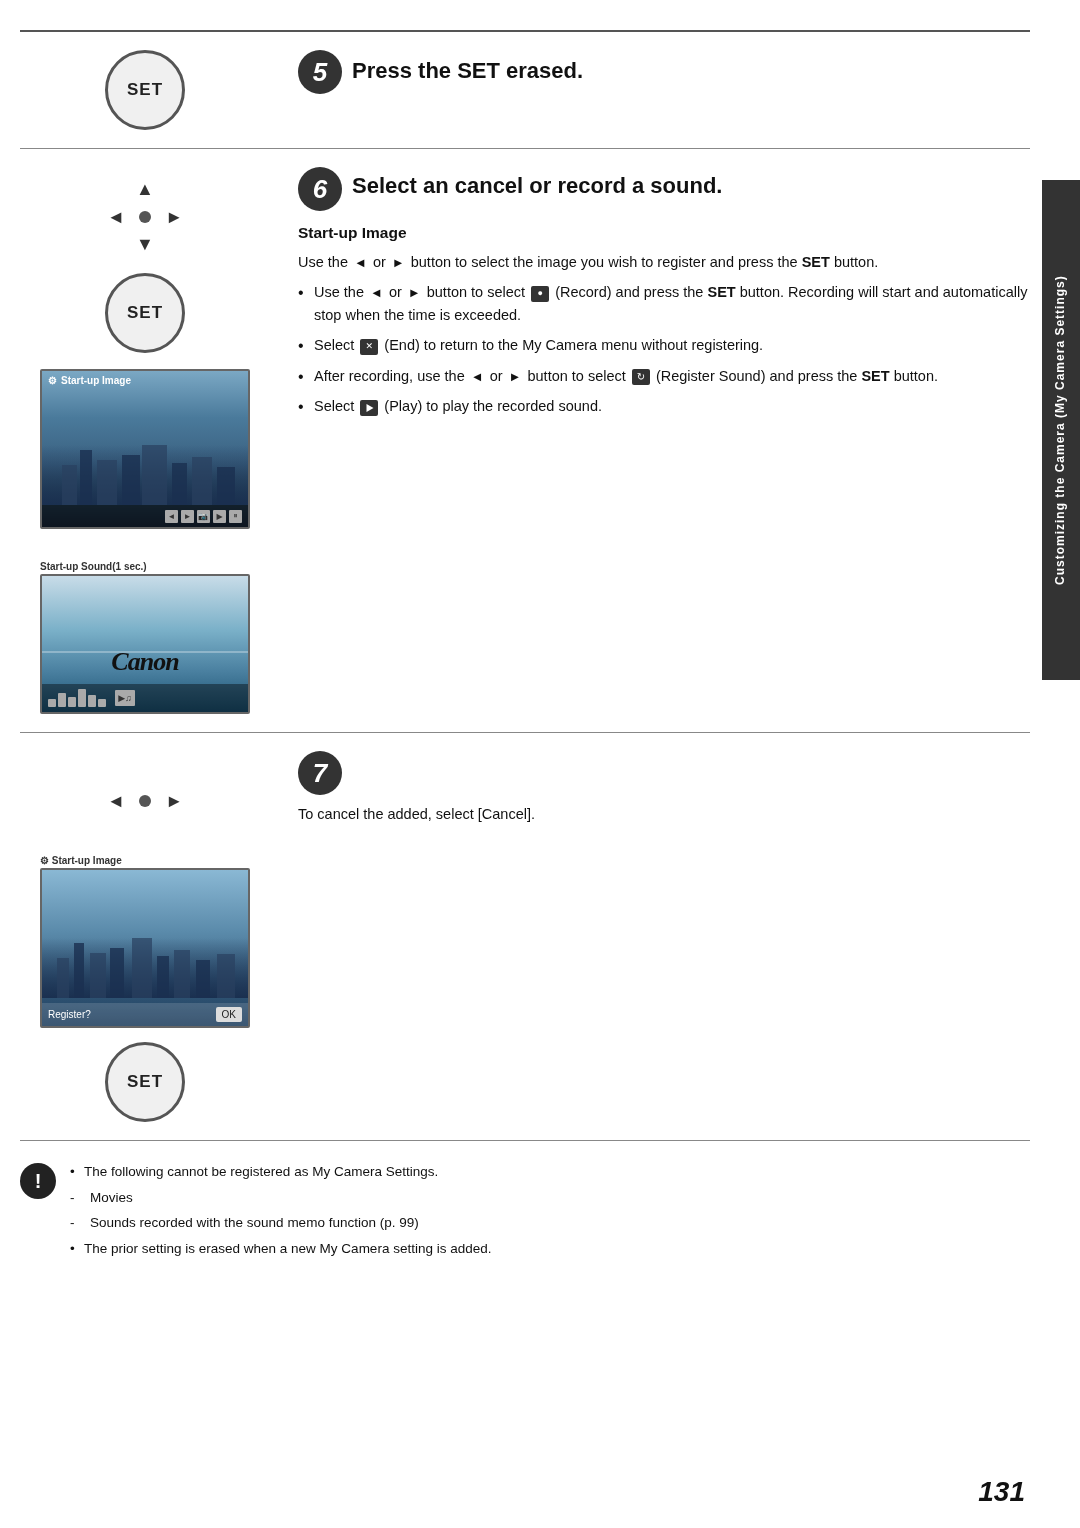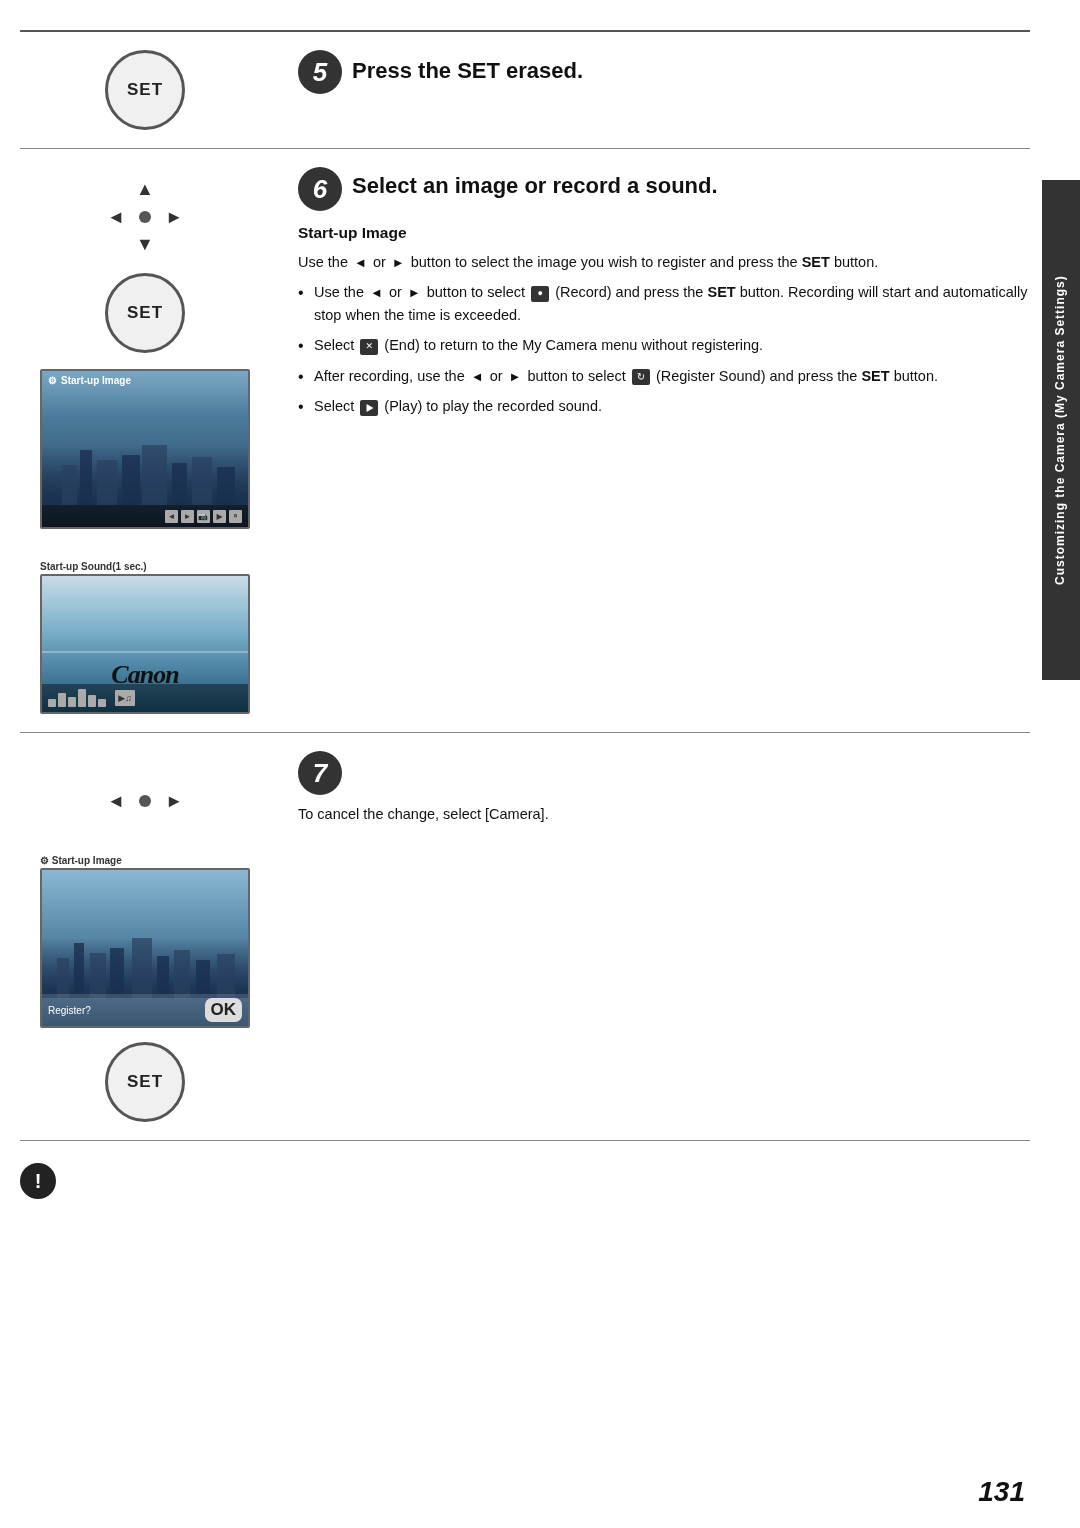--- a/index.html
+++ b/index.html
@@ -263,23 +263,23 @@
       align-items: center;
     }
     .register-screen .bottom-dialog span {
       color: #fff;
       font-size: 10px;
     }
     .register-screen .ok-box {
       background: #ddd;
       color: #222;
       padding: 2px 6px;
-      font-size: 17px;
-      font-weight: bold;
-      border-radius: 7px;
+      font-size: 10px;
+      font-weight: normal;
+      border-radius: 2px;
     }
 
     
     .body-text {
       font-size: 14.5px;
       line-height: 1.55;
       color: #111;
     }
     .body-text p {
       margin-bottom: 8px;
@@ -524,21 +524,21 @@
         </div>
       </div>
 
       <div style="width:210px; margin-top:6px;">
         <div style="font-size:10px; color:#333; margin-bottom:2px; font-weight:bold;margin-top:10px;">Start-up Sound(1 sec.)</div>
         <div class="sound-screen">
           <div style="position:absolute; top:0; left:0; right:0; bottom:0; background:linear-gradient(180deg,#c8dce8 0%,#7ab0c8 40%,#4a80a0 70%,#1a5070 100%);"></div>
 
           <div style="position:absolute; top:55%; left:0; right:0; height:2px; background:rgba(255,255,255,0.3);"></div>
 
-          <div class="logo-area" style="bottom:22px;">
+          <div class="logo-area" style="bottom:35px;">
             <span style="font-family:serif; font-size:26px; font-weight:bold; color:#111; letter-spacing:-1px;">Canon</span>
           </div>
           <div class="bottom-bar2">
             <div style="display:flex; gap:2px; align-items:flex-end;">
               <div class="sound-wave-bar" style="height:8px;"></div>
               <div class="sound-wave-bar" style="height:14px;"></div>
               <div class="sound-wave-bar" style="height:10px;"></div>
               <div class="sound-wave-bar" style="height:18px;"></div>
               <div class="sound-wave-bar" style="height:12px;"></div>
               <div class="sound-wave-bar" style="height:8px;"></div>
@@ -547,21 +547,21 @@
               <div class="icon-sq" style="width:20px; height:16px; font-size:9px;">▶♫</div>
             </div>
           </div>
         </div>
       </div>
     </div>
 
     <div class="right-col">
       <div class="step-header">
         <div class="step-number">6</div>
-        <div class="step-title" style="margin-top:6px;">Select an image or record a sound.</div>
+        <div class="step-title" style="margin-top:6px;">Select an cancel or record a sound.</div>
       </div>
       <div class="body-text">
         <div class="section-subtitle">Start-up Image</div>
         <p>
           Use the <span class="arrow-inline">◄</span> or <span class="arrow-inline">►</span> button to select the image you wish to register and press the <span class="bold">SET</span> button.
         </p>
         <ul class="bullet-list">
           <li>
             Use the <span class="arrow-inline">◄</span> or <span class="arrow-inline">►</span> button to select <span class="icon-rec-box"></span> (Record) and press the <span class="bold">SET</span> button. Recording will start and automatically stop when the time is exceeded.
           </li>
@@ -610,24 +610,32 @@
       </div>
 
       <div class="set-btn-circle">SET</div>
     </div>
 
     <div class="right-col">
       <div class="step-header">
         <div class="step-number">7</div>
       </div>
       <div class="body-text">
-        <p>To cancel the change, select [Camera].</p>
+        <p>To cancel the added, select [Cancel].</p>
       </div>
     </div>
   </div>
 
   <div class="bottom-note">
     <div class="note-icon">!</div>
+    <div class="note-text">
+      <ul>
+        <li>The following cannot be registered as My Camera Settings.</li>
+        <li class="dash" style="padding-left:20px;">Movies</li>
+        <li class="dash" style="padding-left:20px;">Sounds recorded with the sound memo function (p. 99)</li>
+        <li>The prior setting is erased when a new My Camera setting is added.</li>
+      </ul>
+    </div>
   </div>
 
   <div class="page-number">131</div>
 
 </div>
 
 </body></html>

